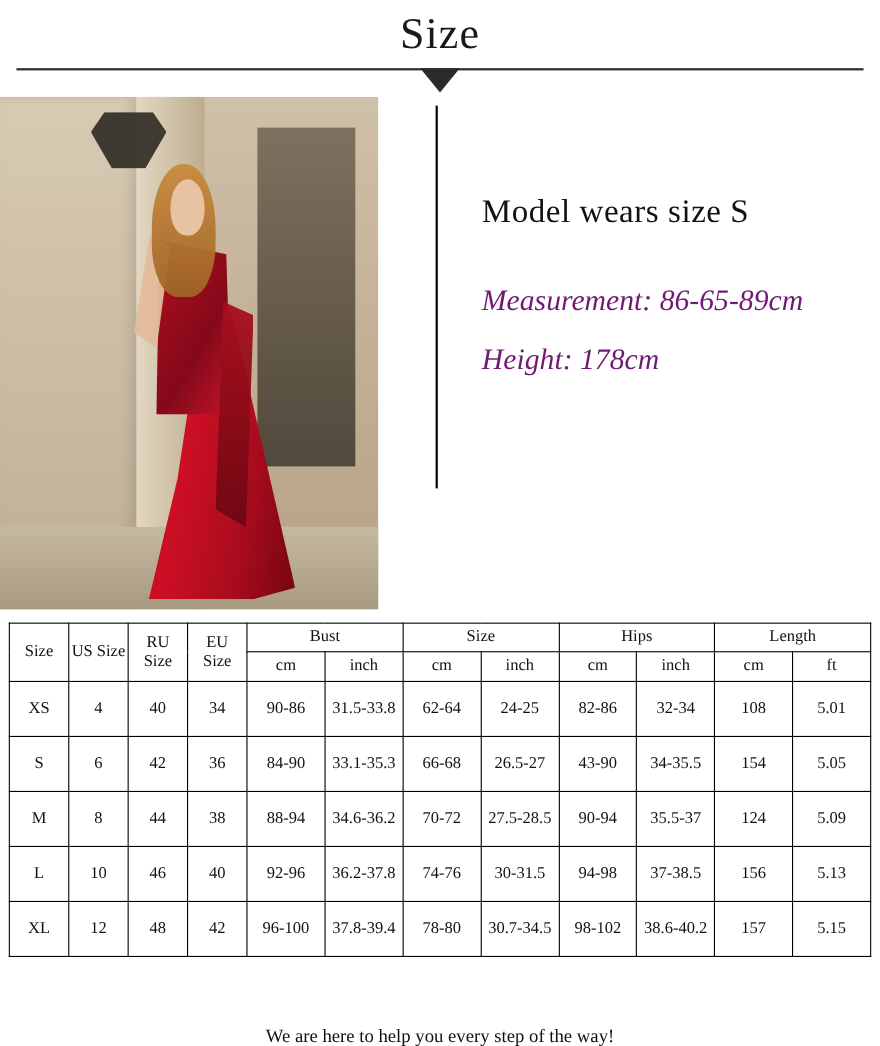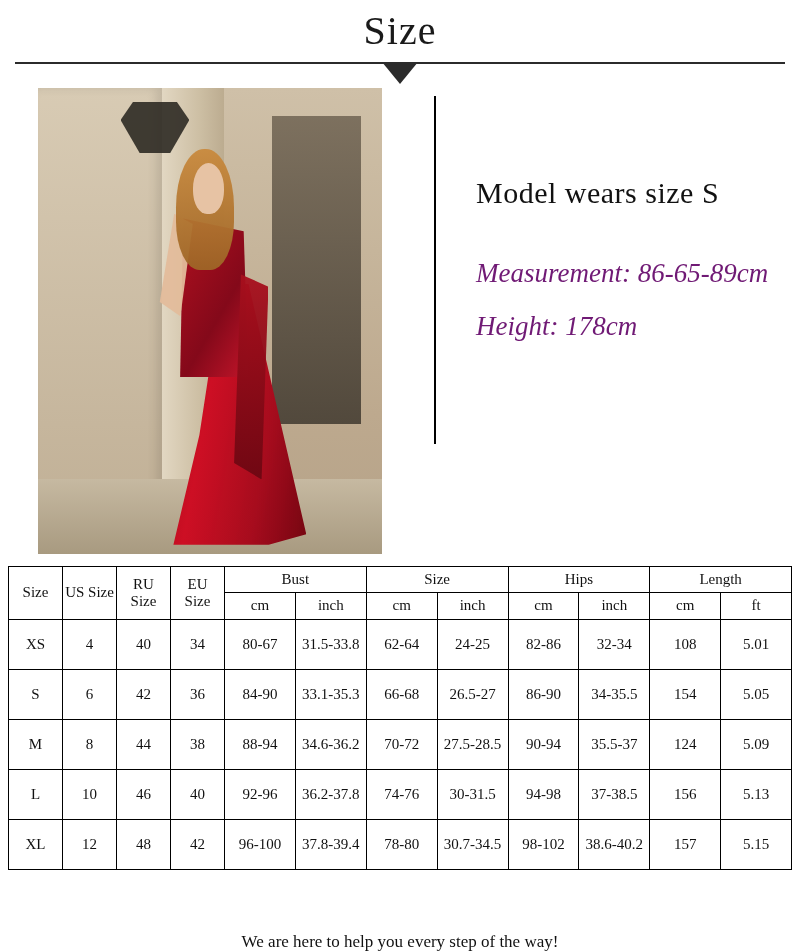--- a/index.html
+++ b/index.html
@@ -50,21 +50,20 @@
     border-left: 18px solid transparent;
     border-right: 18px solid transparent;
     border-top: 22px solid #2b2b2b;
   }
 
   
   .hero {
     position: relative;
     display: flex;
     margin-top: 24px;
-    padding-left: 38px;
     height: 472px;
   }
   .photo-wrap {
     width: 344px;
     height: 466px;
     position: relative;
     overflow: hidden;
     flex: 0 0 auto;
   }
   
@@ -304,39 +303,39 @@
           <th class="col-lcm">cm</th>
           <th class="col-lft">ft</th>
         </tr>
       </thead>
       <tbody id="size-table-body">
           <tr>
             <td>XS</td>
             <td>4</td>
             <td>40</td>
             <td>34</td>
-            <td>80-67</td>
+            <td>90-86</td>
             <td>31.5-33.8</td>
             <td>62-64</td>
             <td>24-25</td>
             <td>82-86</td>
             <td>32-34</td>
             <td>108</td>
             <td>5.01</td>
           </tr>
           <tr>
             <td>S</td>
             <td>6</td>
             <td>42</td>
             <td>36</td>
             <td>84-90</td>
             <td>33.1-35.3</td>
             <td>66-68</td>
             <td>26.5-27</td>
-            <td>86-90</td>
+            <td>43-90</td>
             <td>34-35.5</td>
             <td>154</td>
             <td>5.05</td>
           </tr>
           <tr>
             <td>M</td>
             <td>8</td>
             <td>44</td>
             <td>38</td>
             <td>88-94</td>

